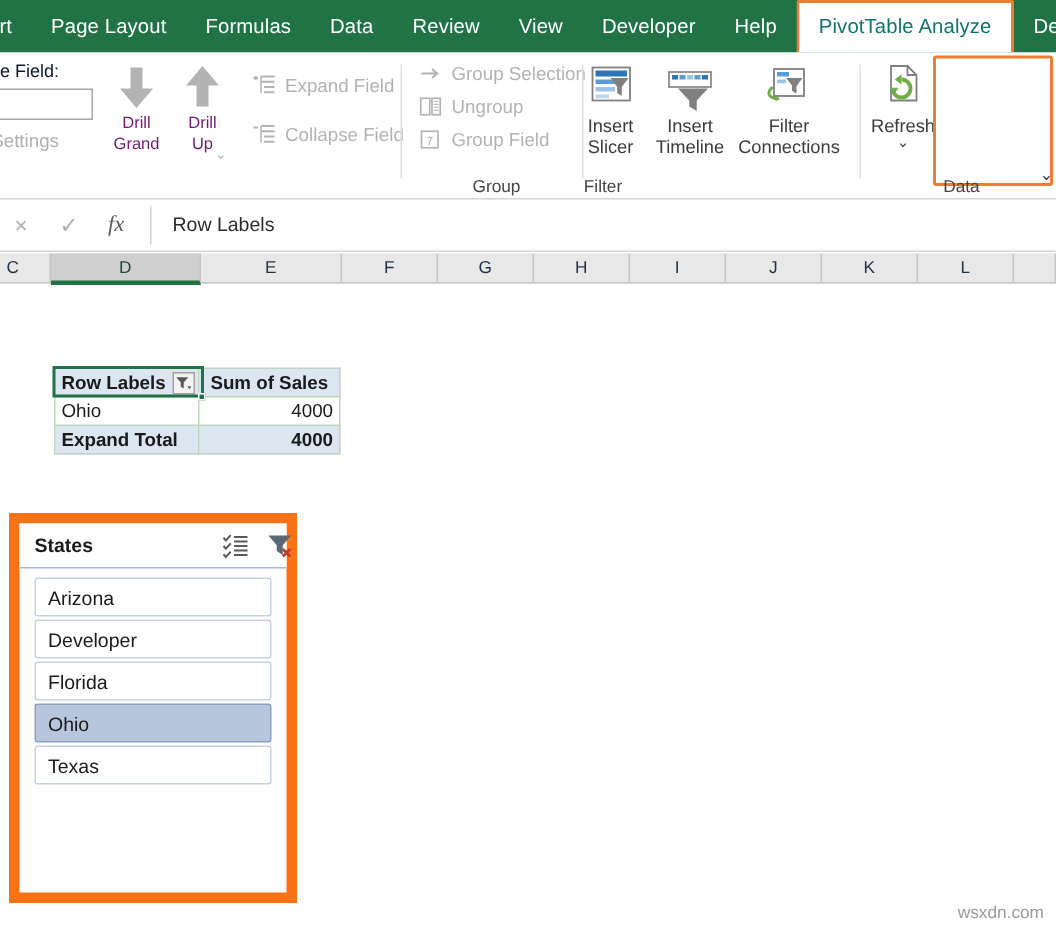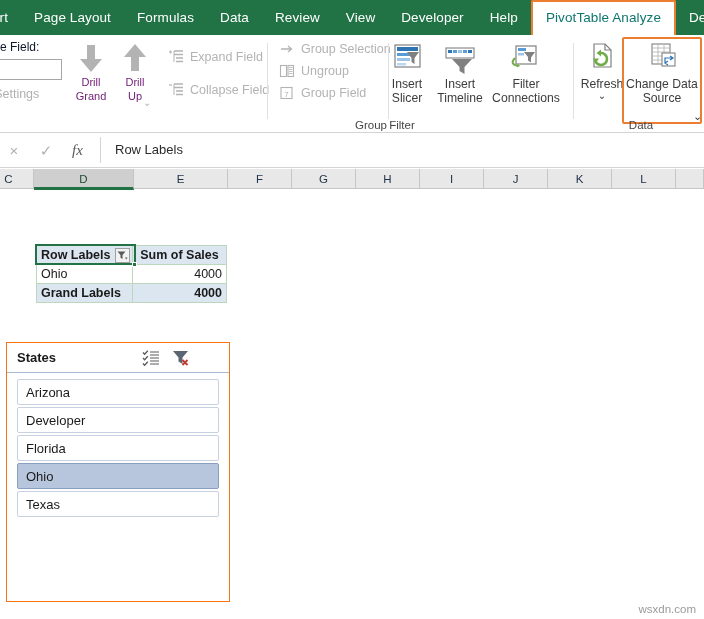--- a/index.html
+++ b/index.html
@@ -272,23 +272,23 @@
     left: 132px; top: 72px;
     width: 5px; height: 5px;
     background: #217346;
     border: 1px solid #ffffff;
   }
 
   
   .slicer {
     position: absolute;
     left: 6px; top: 152px;
-    width: 224px; height: 260px;
-    background: #ffffff;
-    border: 1px solid #f97316;
+    width: 192px; height: 260px;
+    background: #ffffff;
+    border: 7px solid #f97316;
     box-shadow: 0 0 0 1px rgba(255,255,255,.6);
   }
   .slicer-hdr {
     position: relative;
     height: 30px;
     border-bottom: 1px solid #a6bad4;
     background: #ffffff;
   }
   .slicer-title {
     position: absolute;
@@ -426,21 +426,21 @@
       </div>
       <div class="smallbtn" style="left:4px; top:50px;">
         <span class="ic">
           <svg width="16" height="16" viewBox="0 0 16 16">
             <rect x="2" y="2.5" width="11" height="11" fill="none" stroke="#b3b3b3" stroke-width="1.1"></rect>
             <text x="7.5" y="11.5" font-size="8" fill="#b3b3b3" text-anchor="middle" font-family="Liberation Sans">7</text>
           </svg>
         </span>
         <span>Group Field</span>
       </div>
-      <div class="rgroup-label dark" style="left:0; width:112px;text-align:right;">Group</div>
+      <div class="rgroup-label dark" style="left:0; width:112px;">Group</div>
     </div>
 
     <div class="rgroup-sep" style="left:388px;"></div>
 
     <div class="rgroup" style="left:384px; width:176px;">
       <div class="bigbtn2" style="left:0px; top:6px; width:46px;">
         <span class="ic">
           <svg width="46" height="36" viewBox="0 0 46 36">
             <rect x="11" y="4" width="25" height="22" fill="#ffffff" stroke="#808080" stroke-width="1.2"></rect>
             <rect x="13" y="6" width="21" height="4" fill="#2e75b6"></rect>
@@ -498,32 +498,20 @@
             <path d="M27 3 v6 h6" fill="none" stroke="#808080" stroke-width="1.2"></path>
             <path d="M17 18 a6 6 0 1 0 6 -6" fill="none" stroke="#70ad47" stroke-width="2.6"></path>
             <path d="M23 8.5 l0 7 l-4.5 -3.5 z" fill="#70ad47"></path>
             <path d="M18 22 l-3 -4.5 l6 0 z" fill="#70ad47"></path>
           </svg>
         </span>
         <span class="lb">Refresh</span>
         <span style="display:block; font-size:10px; color:#3c3c3c; line-height:9px;">⌄</span>
       </div>
 
-      <div class="bigbtn2" style="left:46px; top:6px; width:76px;">
-        <span class="ic">
-          <svg width="76" height="36" viewBox="0 0 76 36">
-            <rect x="28" y="3" width="18" height="20" fill="#ffffff" stroke="#808080" stroke-width="1.1"></rect>
-            <path d="M28 7 h18 M28 11 h18 M28 15 h18 M28 19 h18 M34 3 v20 M40 3 v20" stroke="#b0b0b0" stroke-width=".8"></path>
-            <rect x="38" y="12" width="13" height="13" fill="#ffffff" stroke="#808080" stroke-width="1.1"></rect>
-            <path d="M41 22 l0 -5 l7 0 M46 15 l3 2 l-3 2 M44 20 l-3 2 l3 2" stroke="#2e75b6" stroke-width="1.2" fill="none"></path>
-          </svg>
-        </span>
-        <span class="lb">Change Data</span>
-        <span class="lb">Source</span>
-      </div>
       <span style="position:absolute; left:115px; top:75px; font-size:11px; color:#3c3c3c;">⌄</span>
 
       <div class="hl-box" style="left:44px; top:2px; width:80px; height:87px;"></div>
 
       <div class="rgroup-label dark" style="left:0; width:126px;">Data</div>
     </div>
   </div>
 
   <div class="fbar">
     <div class="fbtn" style="left:4px;">×</div>
@@ -561,21 +549,21 @@
             </svg>
           </span>
         </td>
         <td class="pv-hdr pv-hdr-right">Sum of Sales</td>
       </tr>
       <tr>
         <td>Ohio</td>
         <td class="pv-val">4000</td>
       </tr>
       <tr>
-        <td class="pv-total">Grand Labels</td>
+        <td class="pv-total">Expand Total</td>
         <td class="pv-total num">4000</td>
       </tr>
     </tbody>
       </table>
     <div class="sel-outline"></div>
     <div class="sel-handle"></div>
 
     <div class="slicer">
       <div class="slicer-hdr">
         <span class="slicer-title">States</span>

